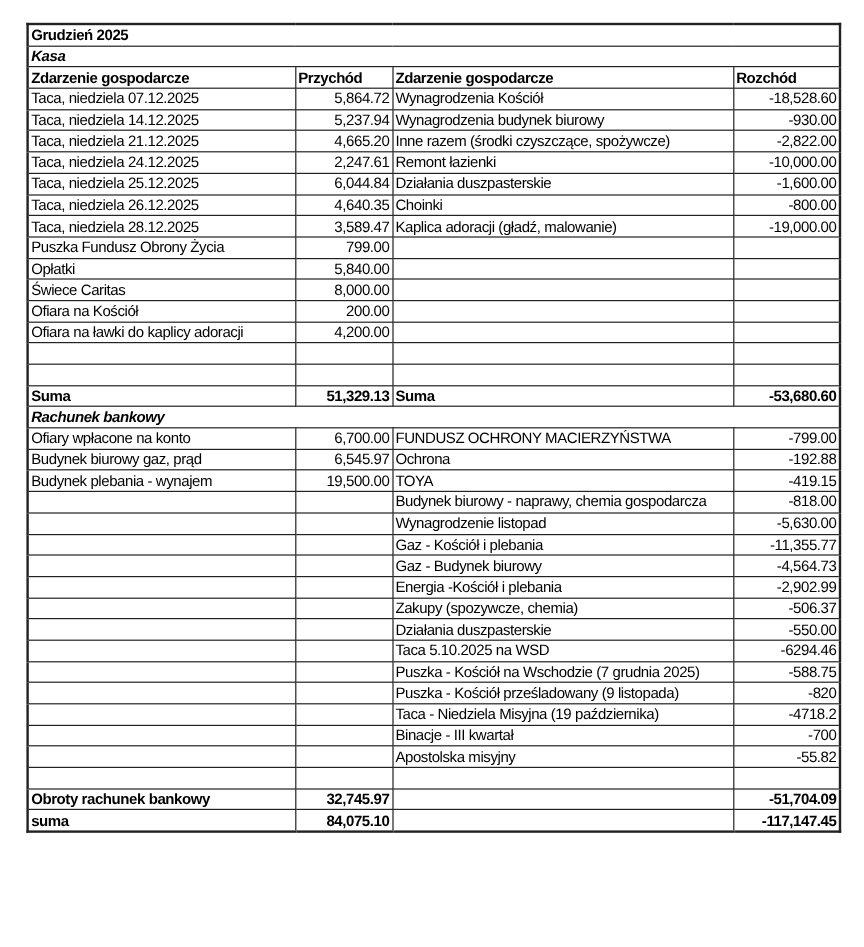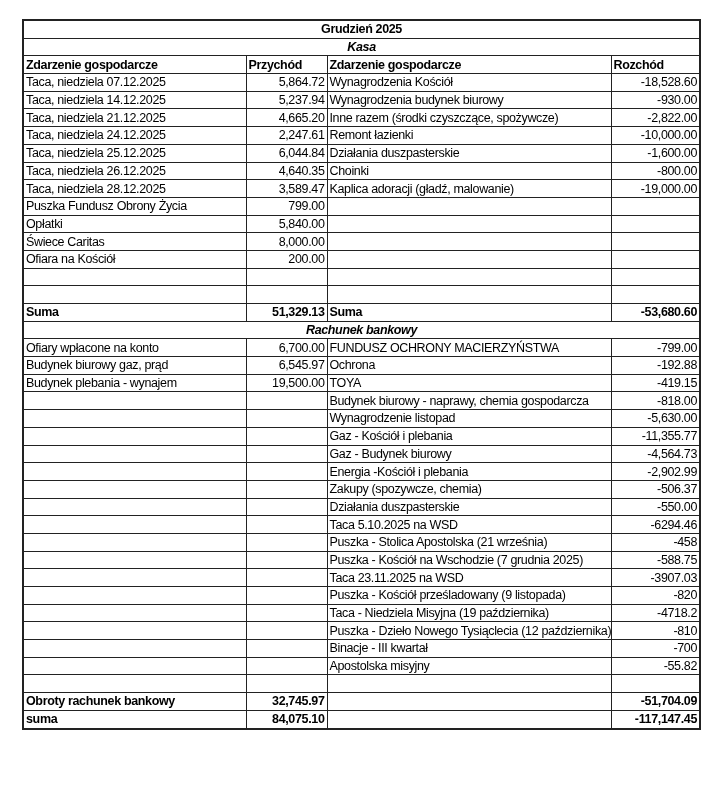--- a/index.html
+++ b/index.html
@@ -21,21 +21,21 @@
     white-space: nowrap;
     overflow: hidden;
     line-height: 16px;
   }
   #sheet tr.first td { border-top: 2px solid #222; }
   #sheet td.l { border-left: 2px solid #222; }
   #sheet td.r { border-right: 2px solid #222; }
   #sheet tr.last td { border-bottom: 2px solid #222; }
   .num { text-align: right; }
   .b { font-weight: bold; }
-  .center { text-align: center; }
+  .center { }
   .ital { font-style: italic; font-weight: bold; }
 </style>
 </head>
 <body>
 
 <table id="sheet">
   <colgroup>
     <col style="width:223px">
     <col style="width:81px">
     <col style="width:284px">
@@ -114,20 +114,26 @@
         <td></td>
         <td class="r num"></td>
       </tr>
       <tr>
         <td class="l">Ofiara na Kościół</td>
         <td class="num">200.00</td>
         <td></td>
         <td class="r num"></td>
       </tr>
       <tr>
+        <td class="l">Ofiara na ławki do kaplicy adoracji</td>
+        <td class="num">4,200.00</td>
+        <td></td>
+        <td class="r num"></td>
+      </tr>
+      <tr>
         <td class="l"></td>
         <td class="num"></td>
         <td></td>
         <td class="r num"></td>
       </tr>
       <tr>
         <td class="l"></td>
         <td class="num"></td>
         <td></td>
         <td class="r num"></td>
@@ -203,52 +209,34 @@
       </tr>
       <tr>
         <td class="l"></td>
         <td class="num"></td>
         <td>Taca 5.10.2025 na WSD</td>
         <td class="r num">-6294.46</td>
       </tr>
       <tr>
         <td class="l"></td>
         <td class="num"></td>
-        <td>Puszka - Stolica Apostolska (21 września)</td>
-        <td class="r num">-458</td>
-      </tr>
-      <tr>
-        <td class="l"></td>
-        <td class="num"></td>
         <td>Puszka - Kościół na Wschodzie (7 grudnia 2025)</td>
         <td class="r num">-588.75</td>
       </tr>
       <tr>
         <td class="l"></td>
         <td class="num"></td>
-        <td>Taca 23.11.2025 na WSD</td>
-        <td class="r num">-3907.03</td>
-      </tr>
-      <tr>
-        <td class="l"></td>
-        <td class="num"></td>
         <td>Puszka - Kościół prześladowany (9 listopada)</td>
         <td class="r num">-820</td>
       </tr>
       <tr>
         <td class="l"></td>
         <td class="num"></td>
         <td>Taca - Niedziela Misyjna (19 października)</td>
         <td class="r num">-4718.2</td>
-      </tr>
-      <tr>
-        <td class="l"></td>
-        <td class="num"></td>
-        <td>Puszka - Dzieło Nowego Tysiąclecia (12 października)</td>
-        <td class="r num">-810</td>
       </tr>
       <tr>
         <td class="l"></td>
         <td class="num"></td>
         <td>Binacje - III kwartał</td>
         <td class="r num">-700</td>
       </tr>
       <tr>
         <td class="l"></td>
         <td class="num"></td>

